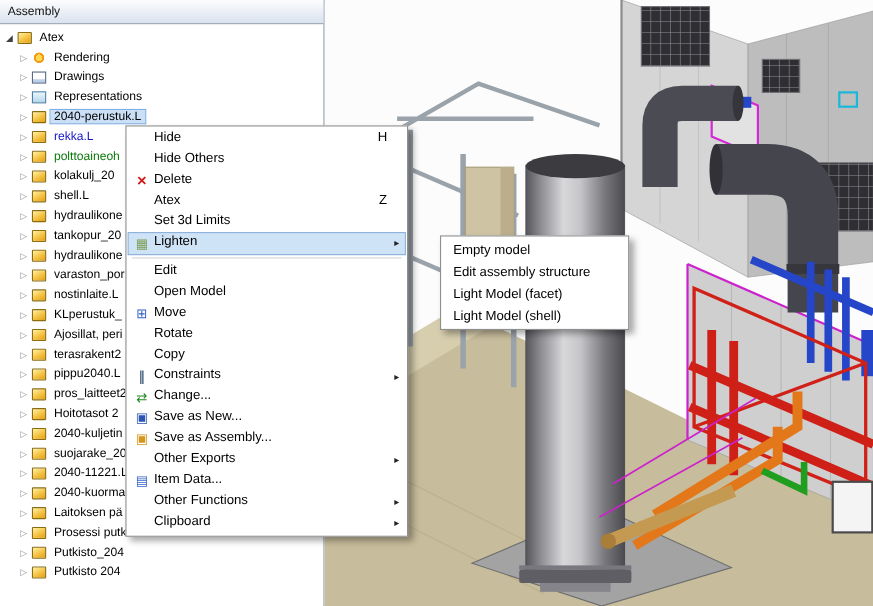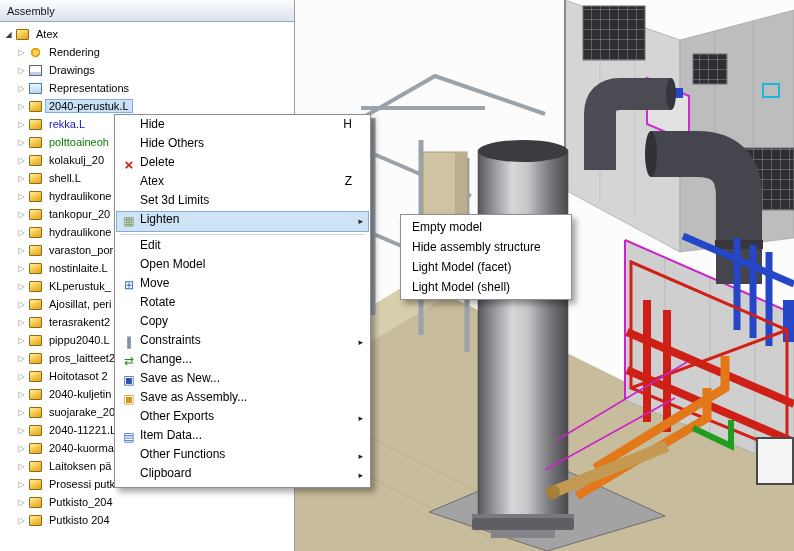--- a/index.html
+++ b/index.html
@@ -400,21 +400,21 @@
         <span class="mlabel">Clipboard</span>
         <span class="marrow">▸</span>
       </div>
     </div>
 
   <div class="submenu" id="submenu">
       <div class="srow">
         <span>Empty model</span>
       </div>
       <div class="srow">
-        <span>Hide assembly structure</span>
+        <span>Edit assembly structure</span>
       </div>
       <div class="srow">
         <span>Light Model (facet)</span>
       </div>
       <div class="srow">
         <span>Light Model (shell)</span>
       </div>
     </div>
 
 </div>

